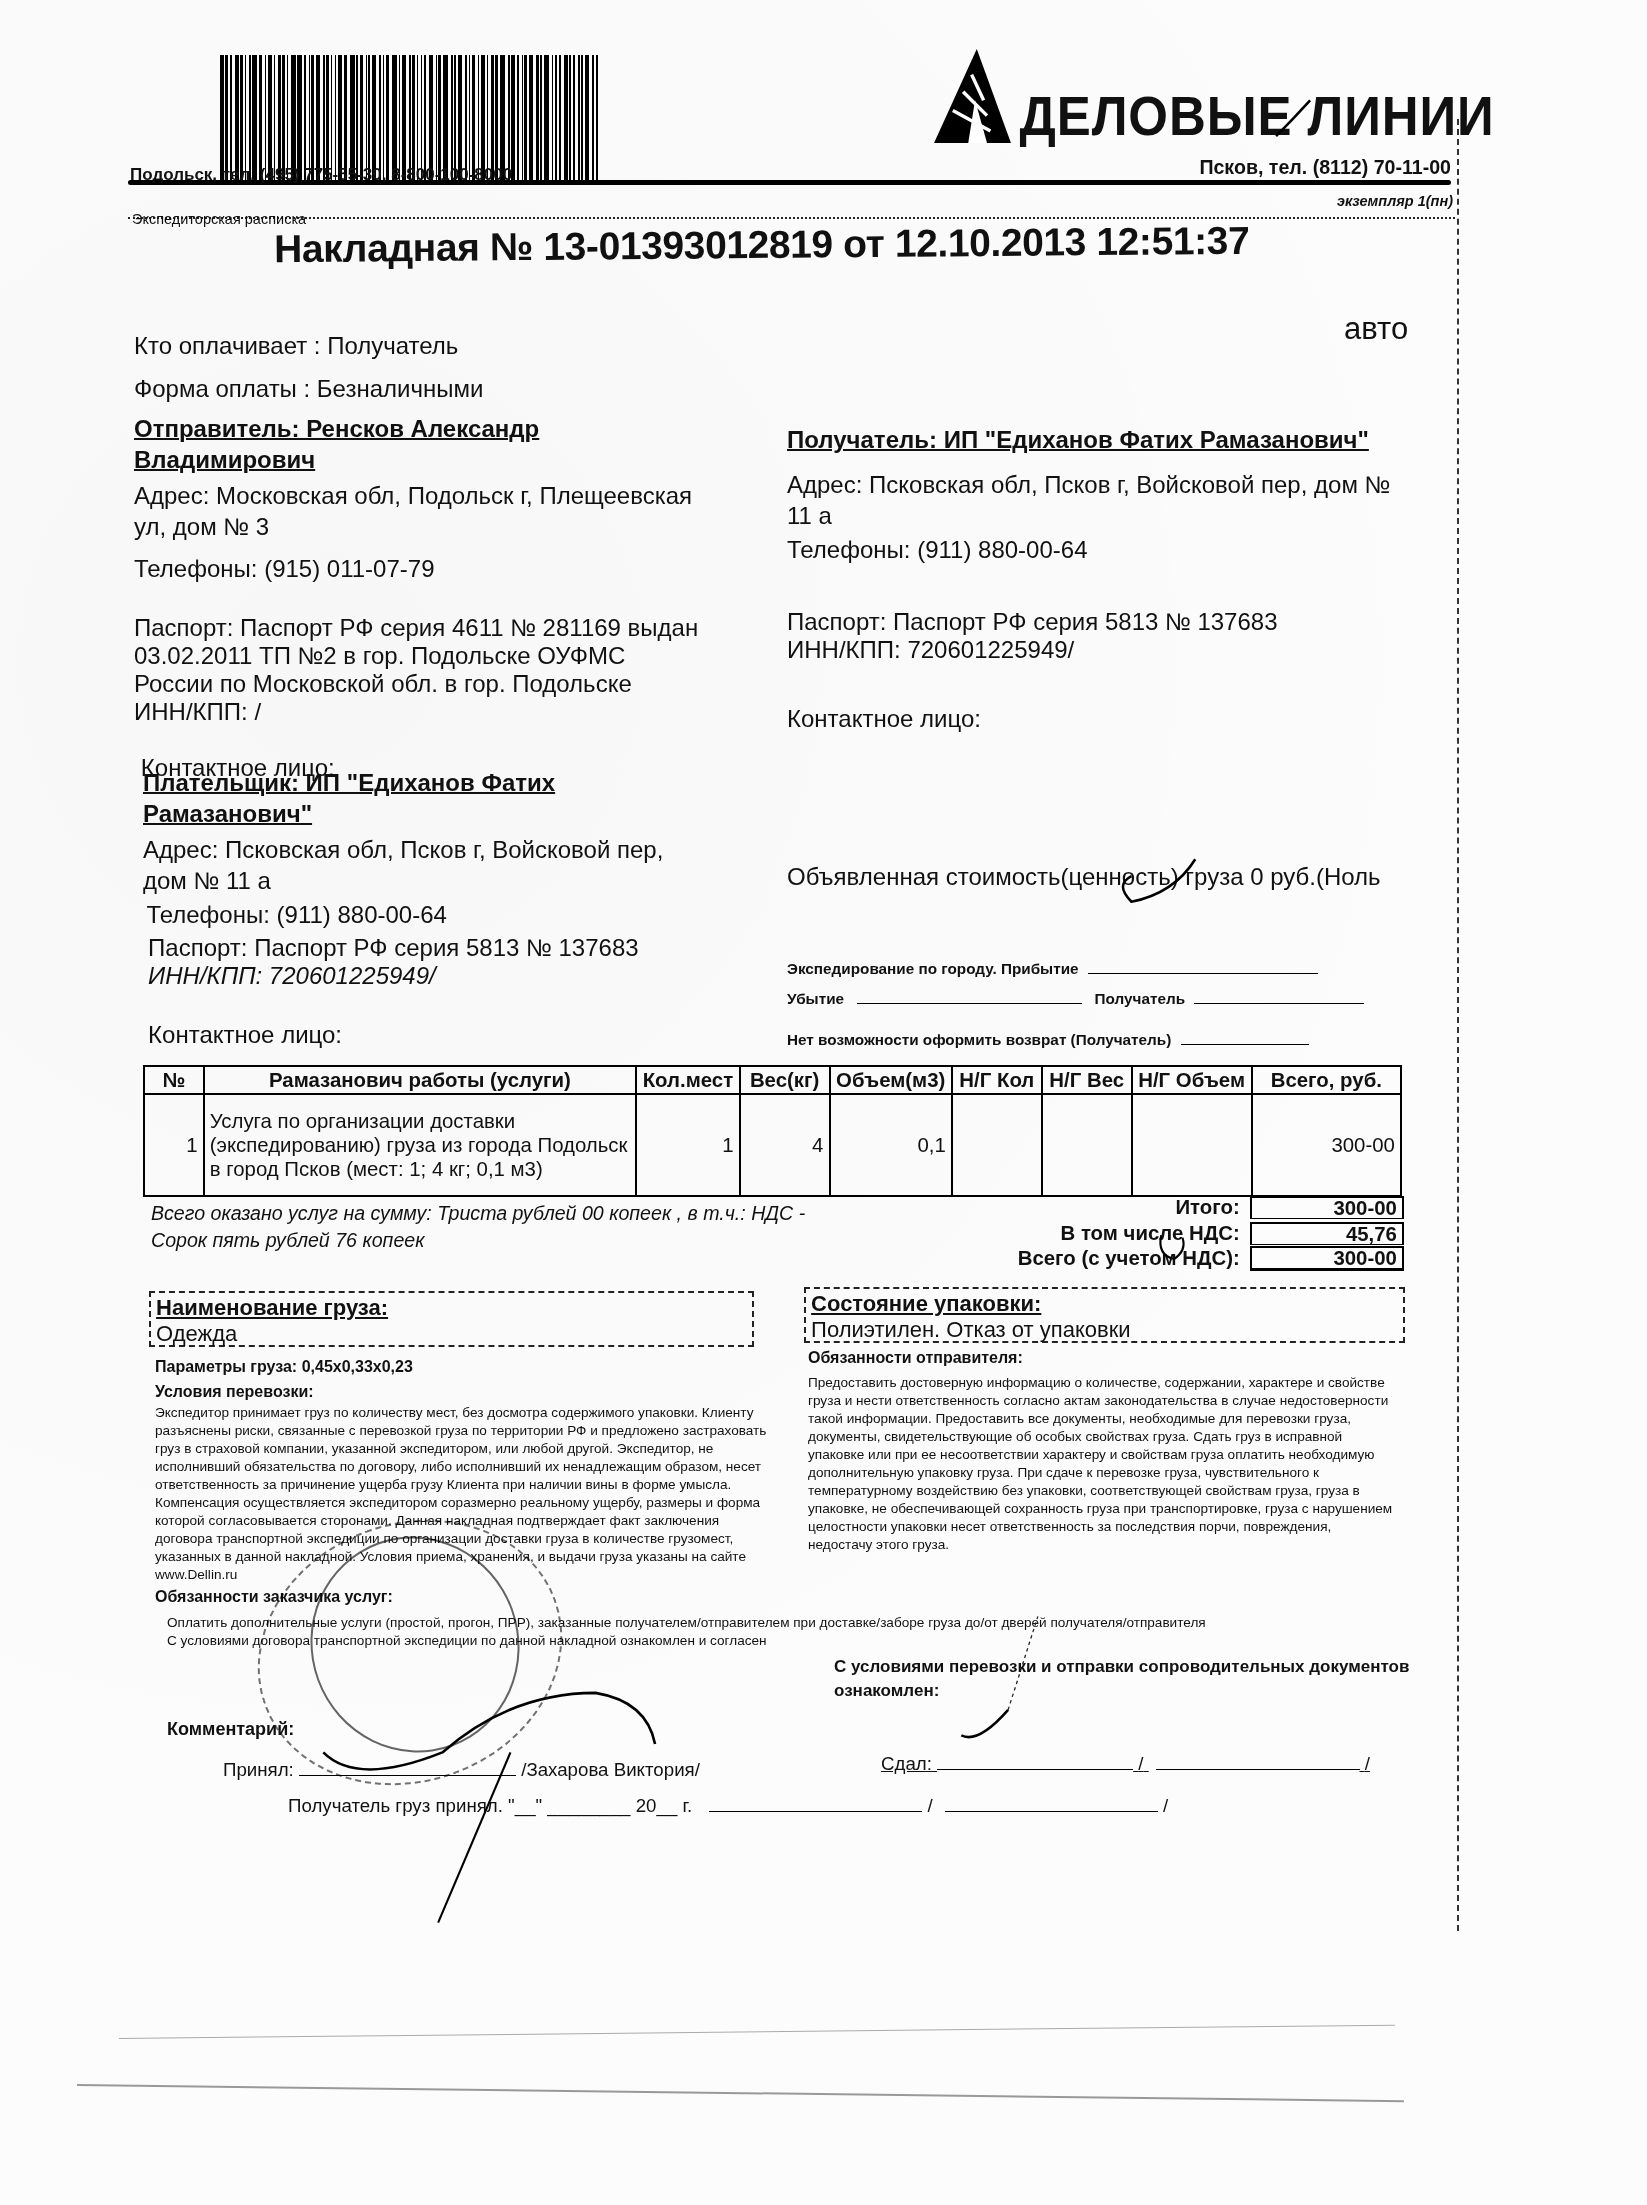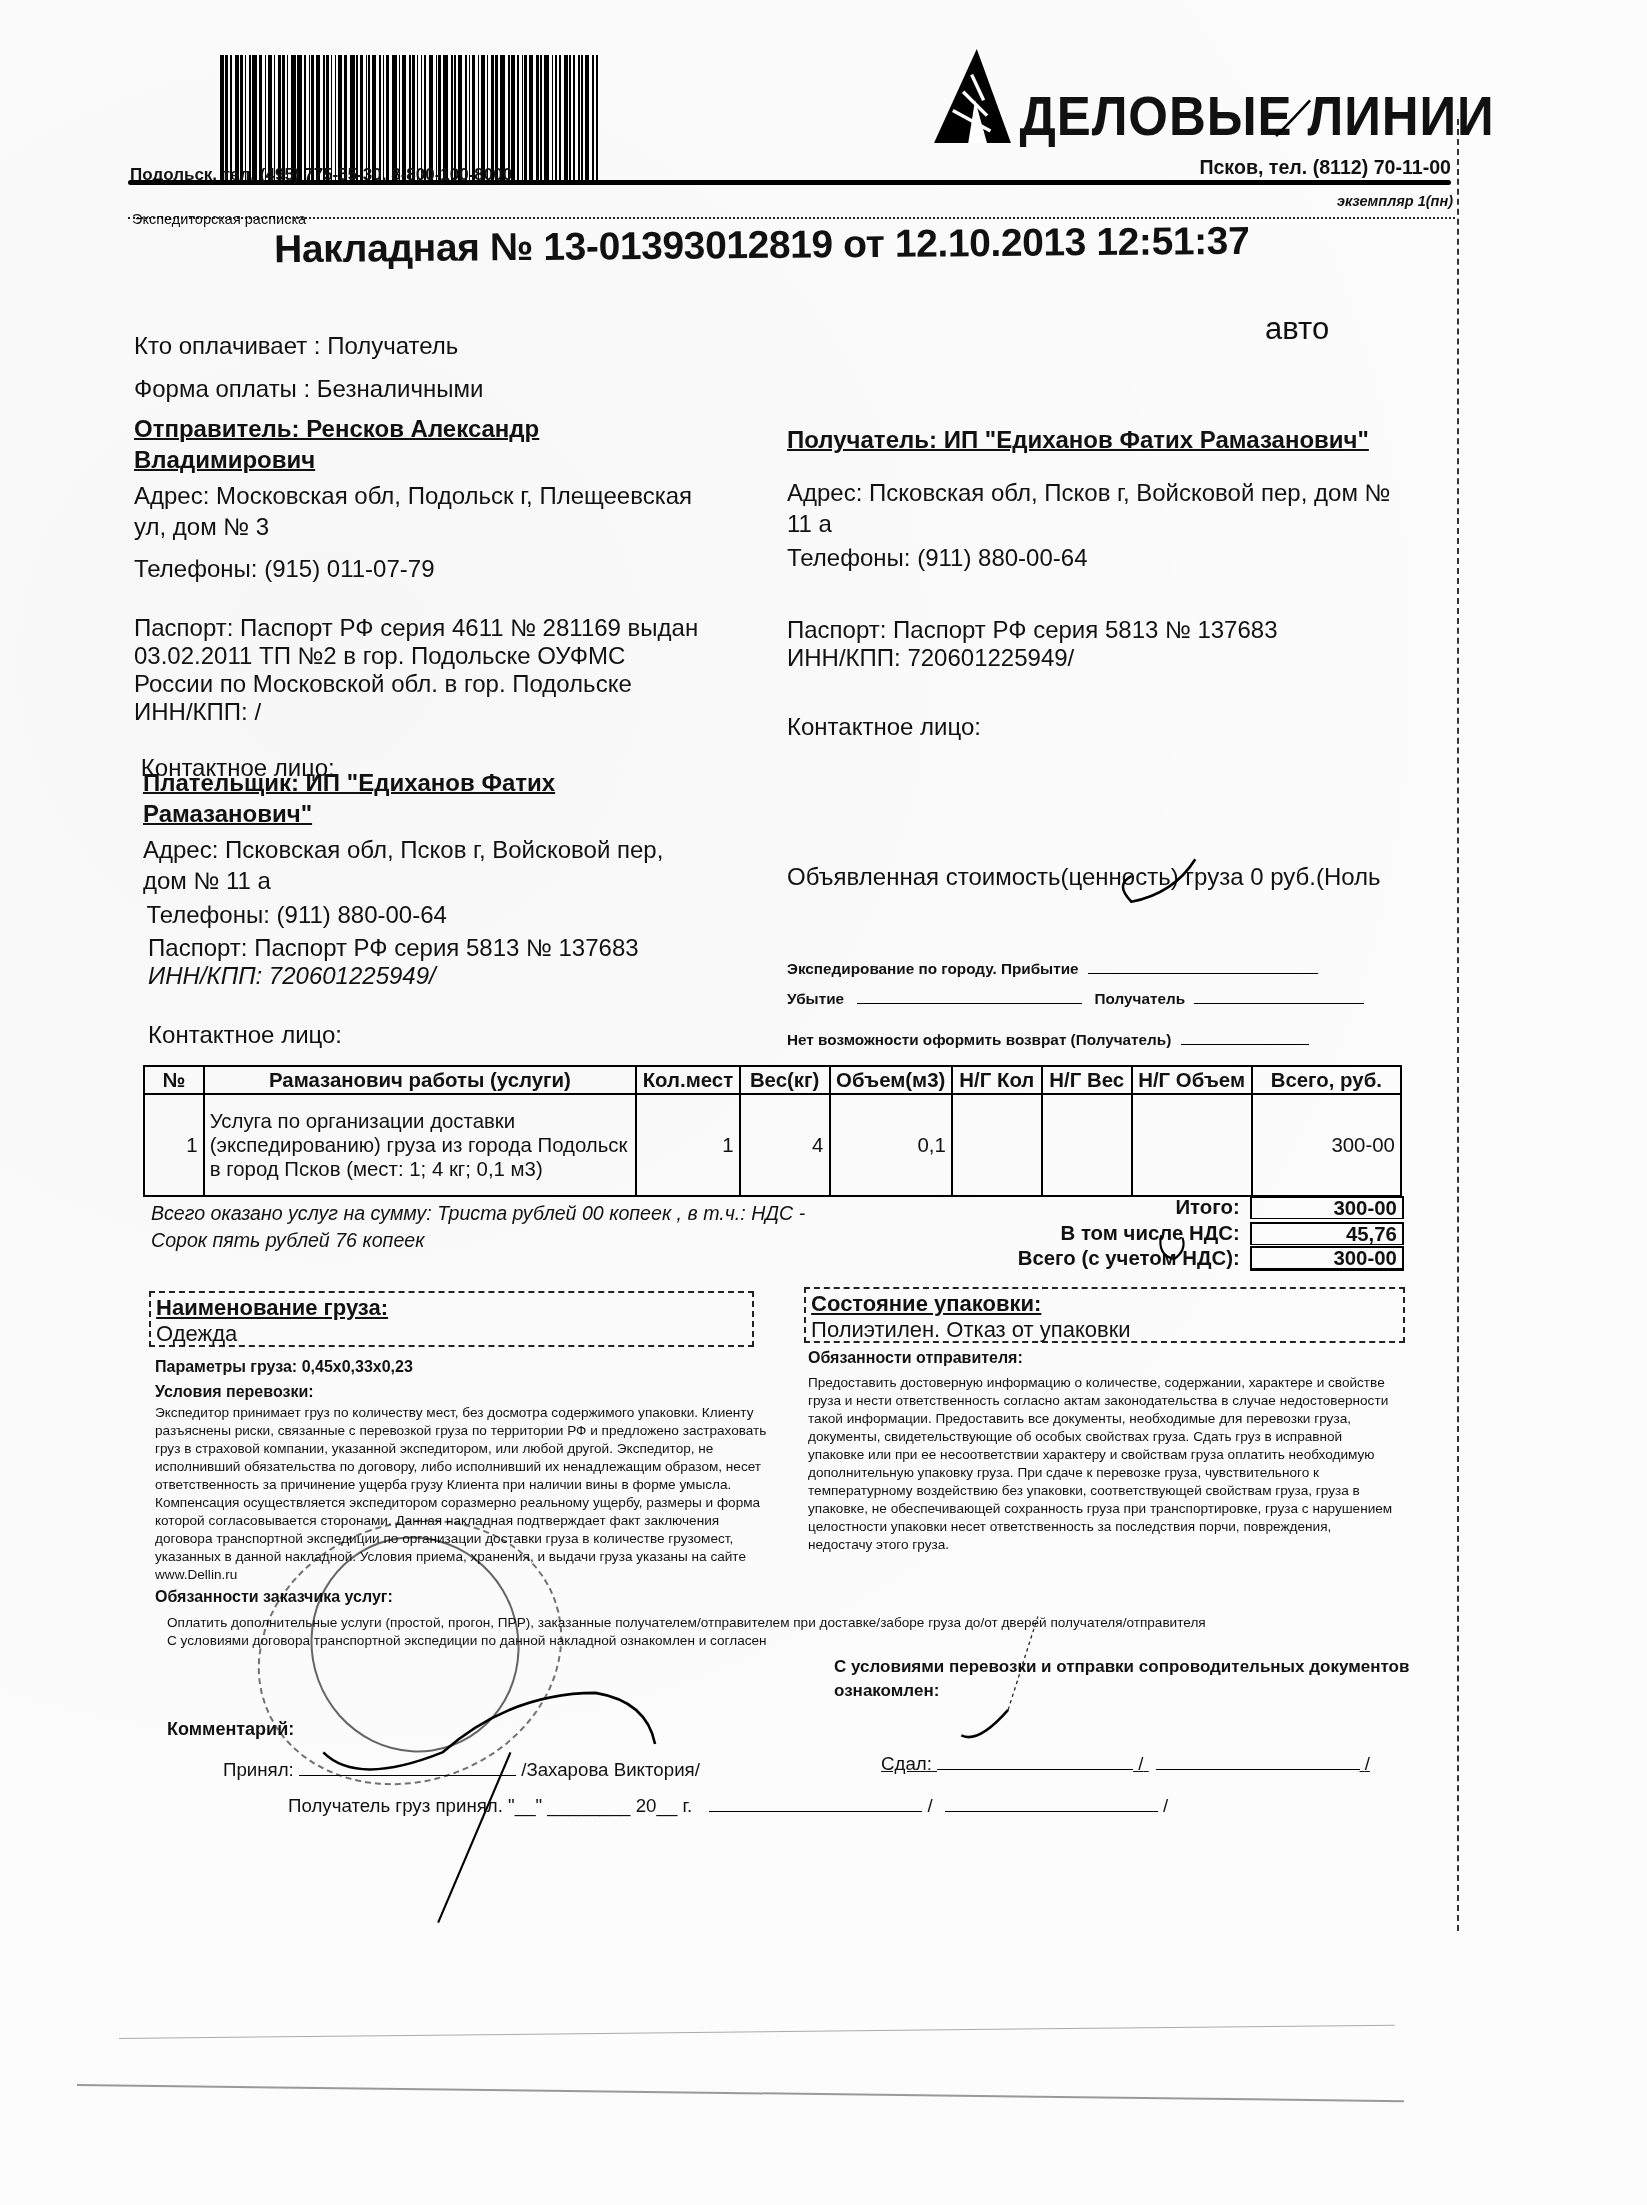--- a/index.html
+++ b/index.html
@@ -34,21 +34,21 @@
 
   .logo { position:absolute; left:934px; top:49px; display:flex; align-items:flex-end; }
   .logo-mark { width:77px; height:94px; position:relative; }
   .logo-text { font-weight:bold; font-size:51px; letter-spacing:0.9px; line-height:51px; margin-left:8.5px; margin-bottom:1.7px; transform: scaleY(1.1); }
 
   .hdr-left { position:absolute; left:130px; top:165px; font-size:17px; font-weight:bold; }
   .hdr-right { position:absolute; right:196px; top:156px; font-size:19.6px; font-weight:bold; }
   .copy-note { position:absolute; right:194px; top:193px; font-size:14.5px; font-style:italic; font-weight:bold; }
   .receipt-label { position:absolute; left:132px; top:211px; font-size:14.5px; }
   .title { position:absolute; left:274px; top:223px; font-size:39px; font-weight:bold; letter-spacing:-0.4px; transform: rotate(-0.5deg); }
-  .transport { position:absolute; left:1265px; top:311px; font-size:31px; }
+  .transport { position:absolute; left:1344px; top:311px; font-size:31px; }
 
   .line { font-size:24px; line-height:31px; white-space:nowrap; }
   .u { text-decoration:underline; font-weight:bold; text-decoration-thickness:1.7px; }
 
   table.svc { position:absolute; left:143px; top:1065px; border-collapse:collapse; width:1259px; font-size:20.4px; }
   table.svc th, table.svc td { border:2.6px solid #000; padding:1.7px 5.1px; }
   table.svc th { font-weight:bold; font-size:20.4px; white-space:nowrap; }
   table.svc td { vertical-align:middle; }
   .num { text-align:right; }
 
@@ -192,21 +192,21 @@
   <div class="line" style="margin-top:11px">Телефоны: (915) 011-07-79</div>
   <div class="line" style="margin-top:30px;line-height:28px">Паспорт: Паспорт РФ серия 4611 № 281169 выдан</div>
   <div class="line" style="line-height:28px">03.02.2011 ТП №2 в гор. Подольске ОУФМС</div>
   <div class="line" style="line-height:28px">России по Московской обл. в гор. Подольске</div>
   <div class="line" style="line-height:28px">ИНН/КПП: /</div>
   <div class="line" style="margin-top:25.5px;margin-left:6.8px">Контактное лицо:</div>
 </div>
 
 <div class="abs" style="left:787px;top:424px;">
   <div class="line u">Получатель: ИП "Едиханов Фатих Рамазанович"</div>
-  <div class="line" style="margin-top:22px">Адрес: Псковская обл, Псков г, Войсковой пер, дом №</div>
+  <div class="line" style="margin-top:14px">Адрес: Псковская обл, Псков г, Войсковой пер, дом №</div>
   <div class="line">11 а</div>
   <div class="line" style="margin-top:3.4px">Телефоны: (911) 880-00-64</div>
   <div class="line" style="margin-top:43px;line-height:28px">Паспорт: Паспорт РФ серия 5813 № 137683</div>
   <div class="line" style="line-height:28px">ИНН/КПП: 720601225949/</div>
   <div class="line" style="margin-top:39px">Контактное лицо:</div>
 </div>
 
 <div class="abs" style="left:143px;top:767px;">
   <div class="line u">Плательщик: ИП "Едиханов Фатих</div>
   <div class="line u">Рамазанович"</div>

